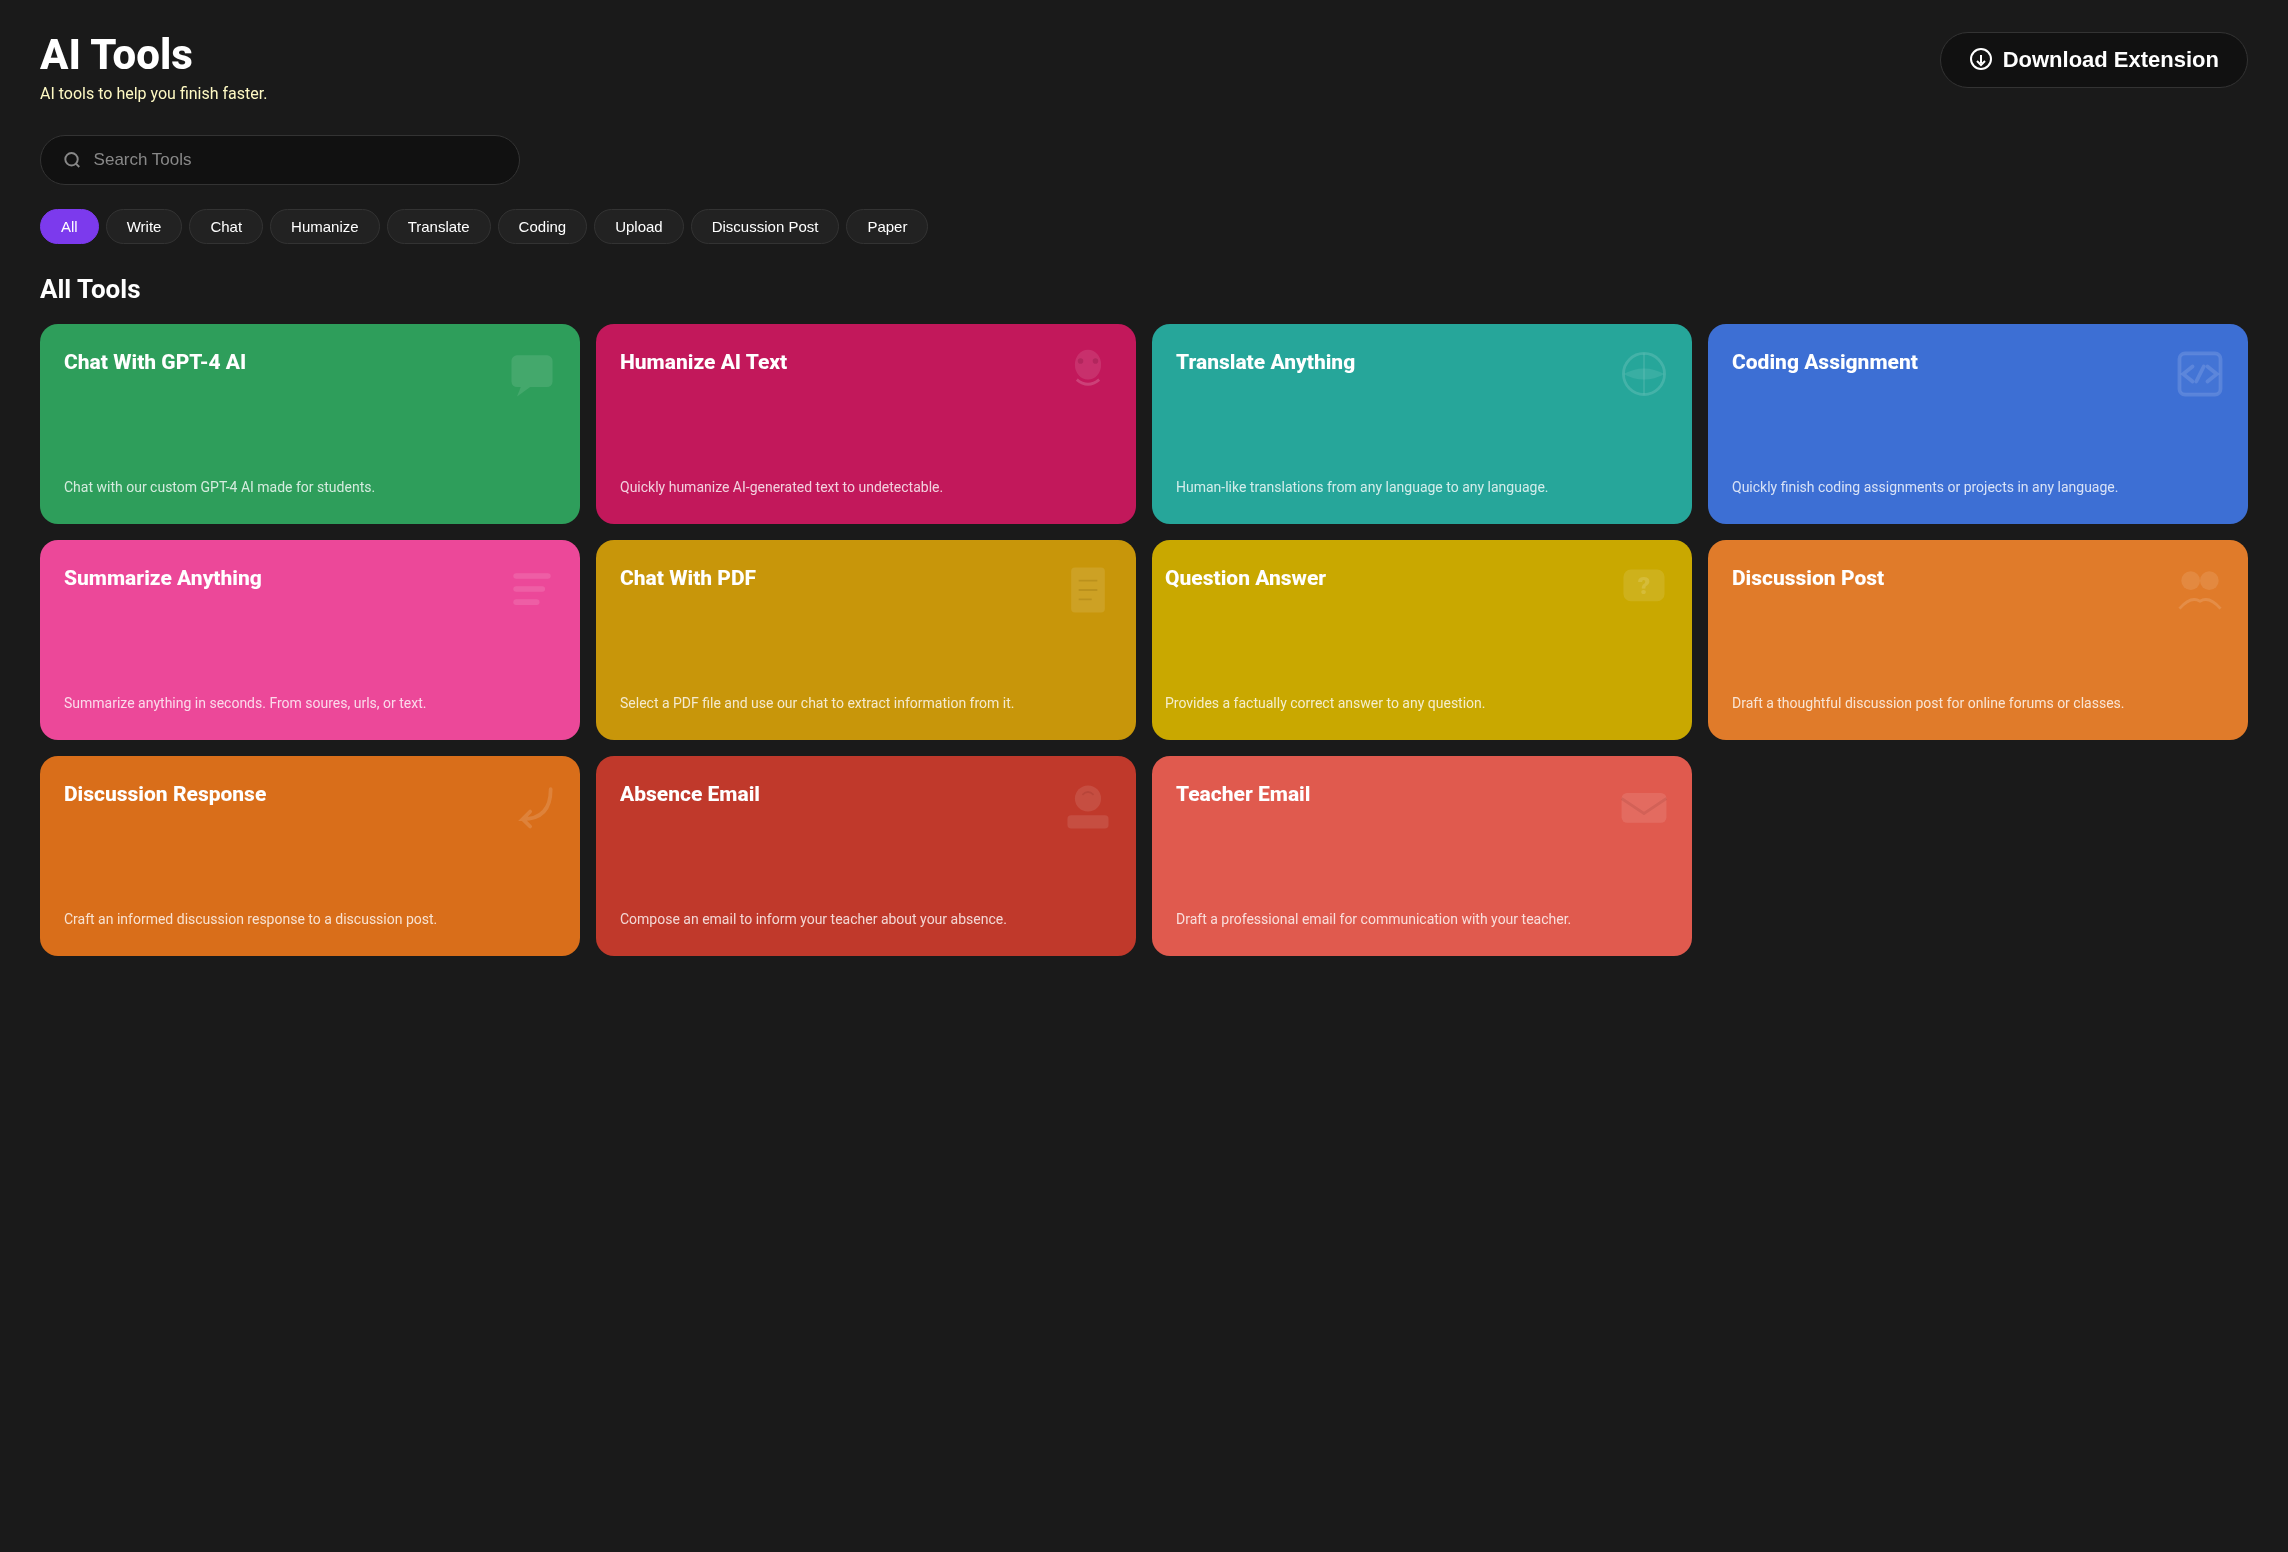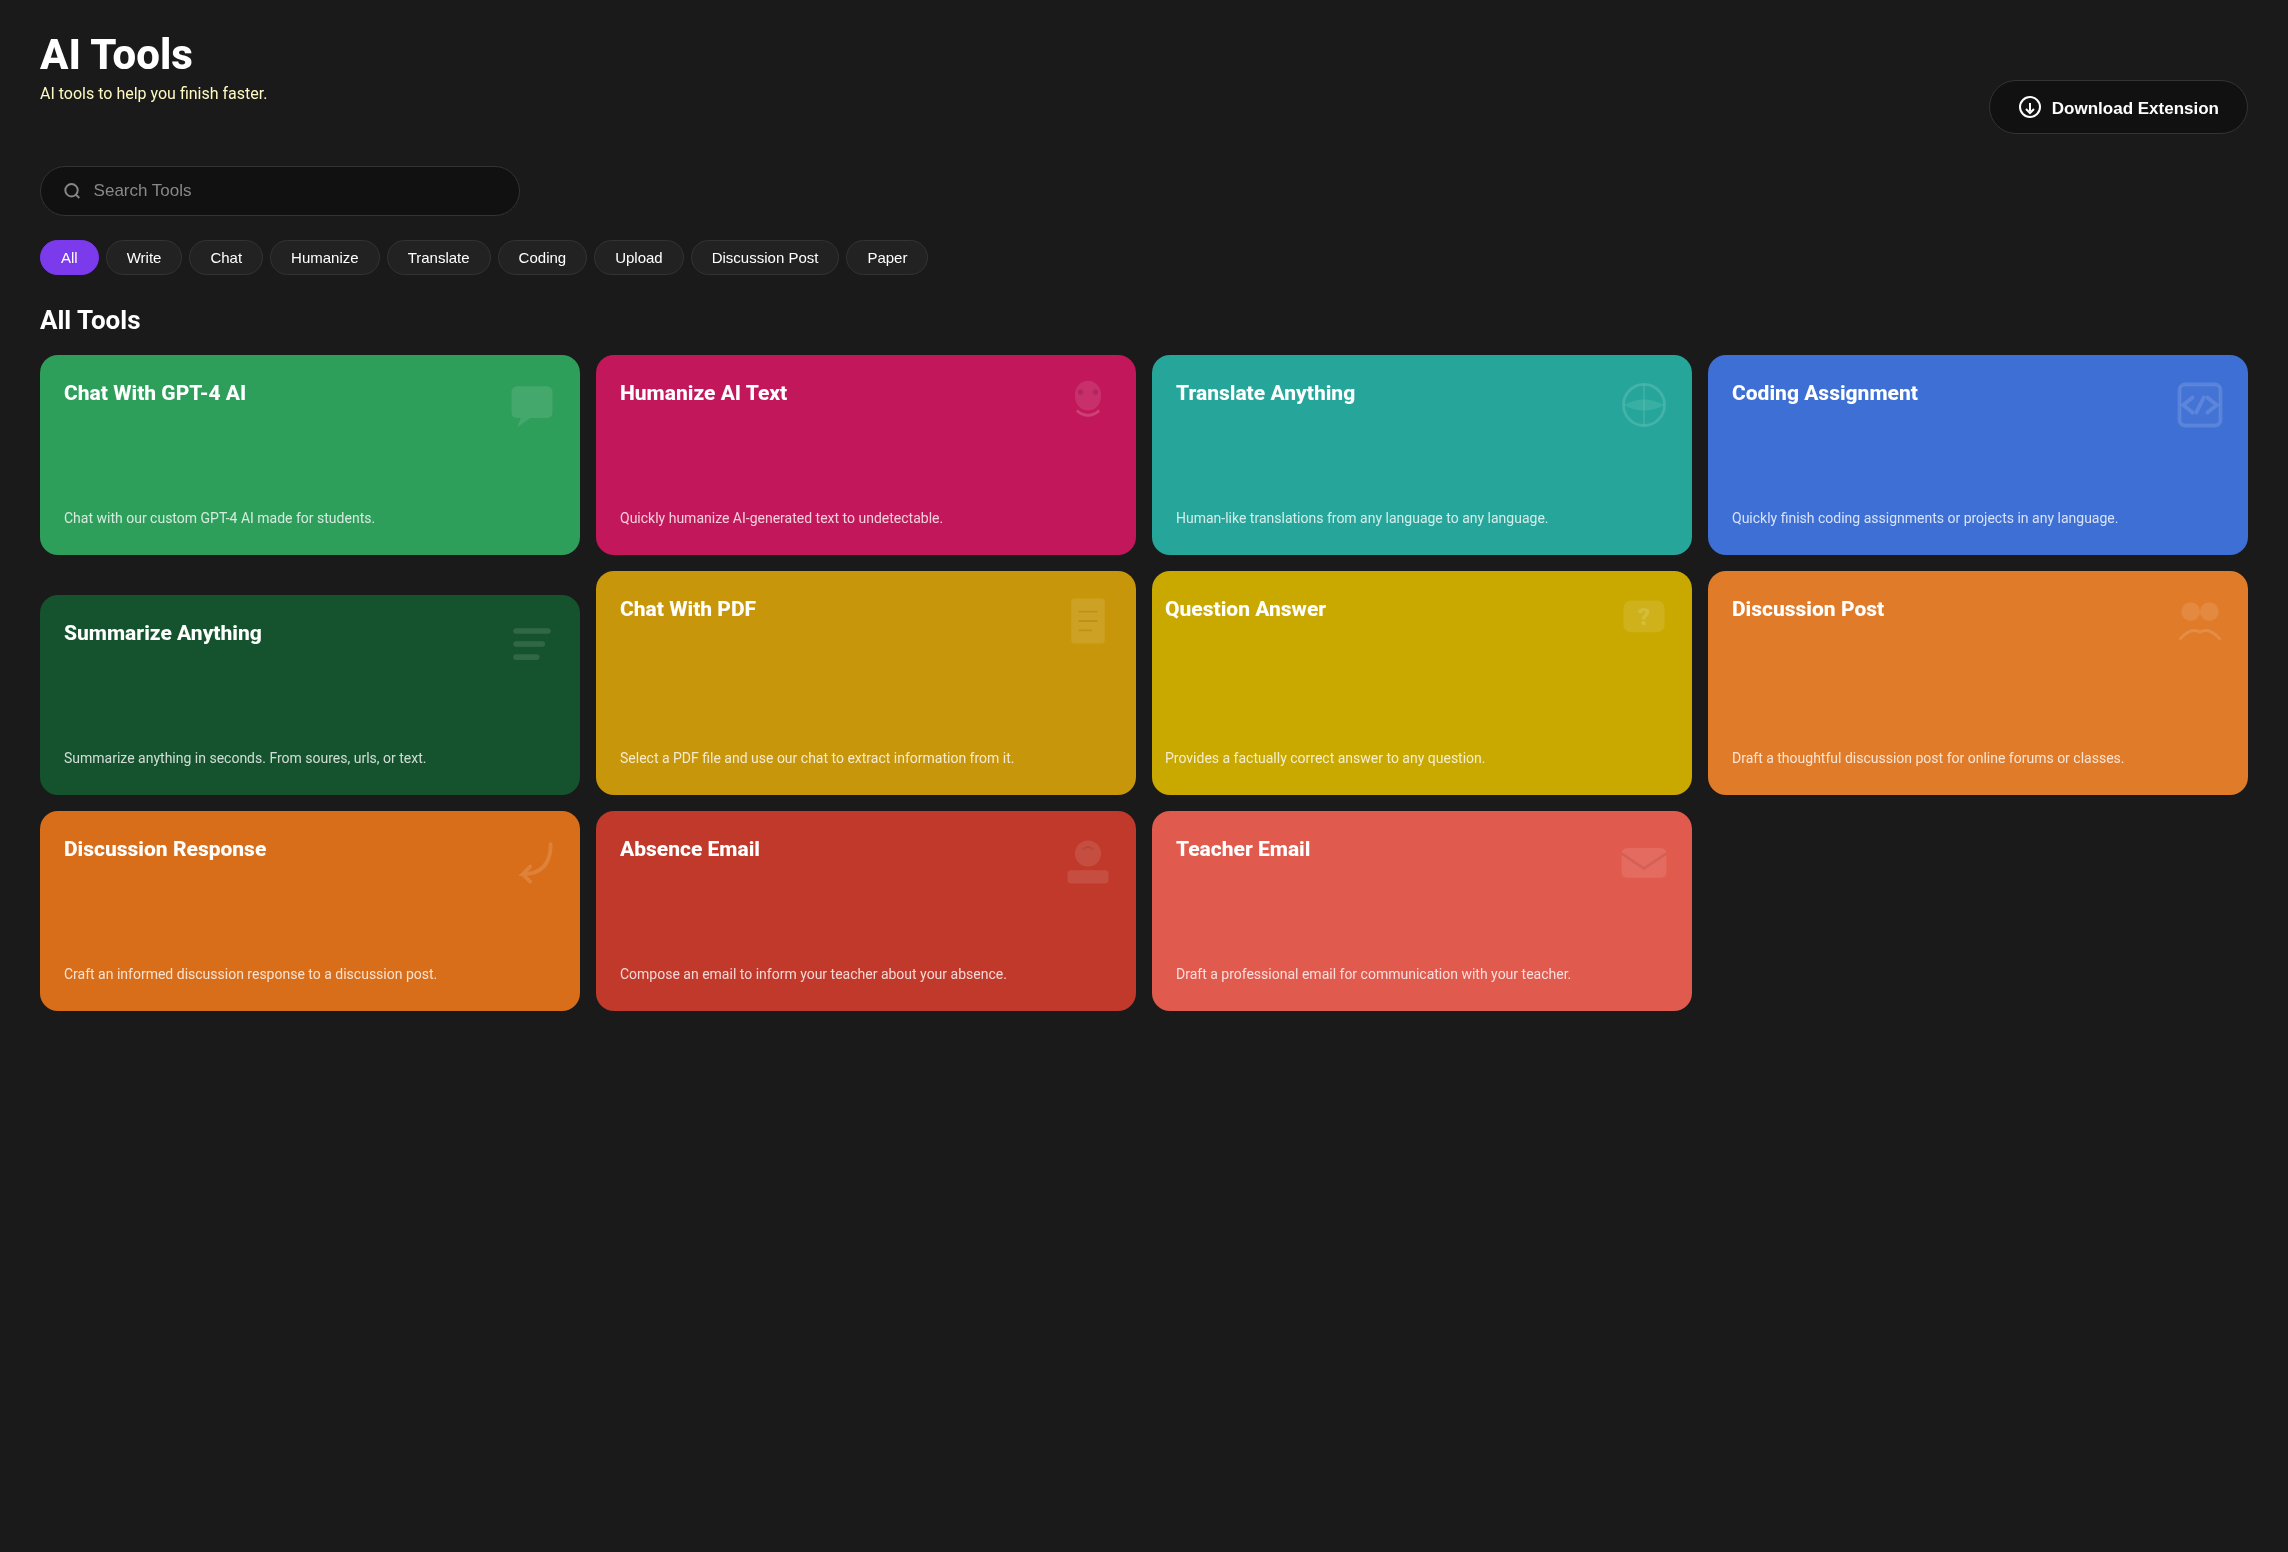--- a/index.html
+++ b/index.html
@@ -22,32 +22,31 @@
       color: #fff;
       line-height: 1.1;
     }
     .title-group p {
       font-size: 16px;
       color: #fef9c3;
       margin-top: 6px;
     }
     .download-btn {
       display: flex;
-      align-items: flex-end;
+      align-items: flex-start;
       gap: 10px;
       background: #111;
       border: 1.5px solid #333;
       border-radius: 50px;
       color: #fff;
-      font-size: 17px;
+      font-size: 22px;
       font-weight: 600;
       padding: 14px 28px;
       cursor: pointer;
       white-space: nowrap;
-      margin-top: 48px;
     }
     .download-btn .dl-icon {
       width: 24px;
       height: 24px;
     }
     .search-bar {
       display: flex;
       align-items: center;
       background: #111;
       border: 1.5px solid #333;
@@ -145,21 +144,21 @@
       border-radius: 50px;
       z-index: 10;
       letter-spacing: 0.05em;
     }
     
     .card-purple { background: #7c4dff; }
     .card-green { background: #2e9e5b; }
     .card-pink { background: #c2185b; }
     .card-teal { background: #26a69a; }
     .card-blue { background: #3d6fd4; }
-    .card-yellow { background: #14532d; margin-top: 24px; }
+    .card-yellow { background: #ec4899; }
     .card-amber { background: #c8960a; }
     .card-gold { background: #c9a800; padding-left: 13px; }
     .card-orange { background: #e07b2a; }
     .card-orange2 { background: #d96e1a; }
     .card-red { background: #c0392b; }
     .card-salmon { background: #e05a4e; }
     
     ::-webkit-scrollbar { width: 8px; }
     ::-webkit-scrollbar-track { background: #111; }
     ::-webkit-scrollbar-thumb { background: #444; border-radius: 4px; }

